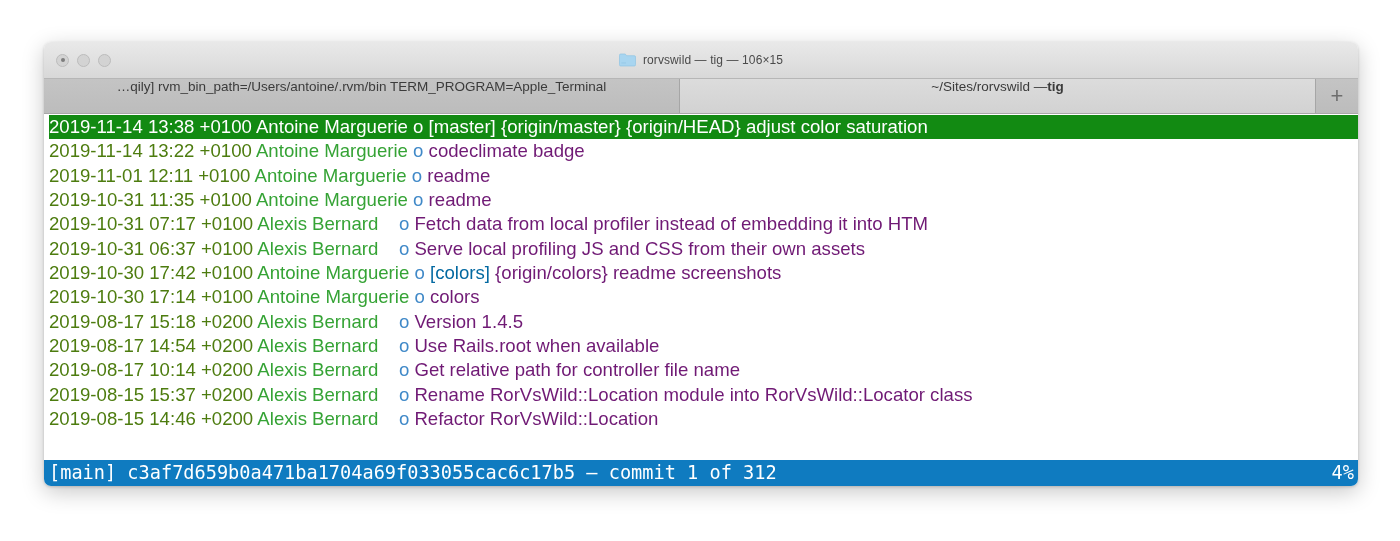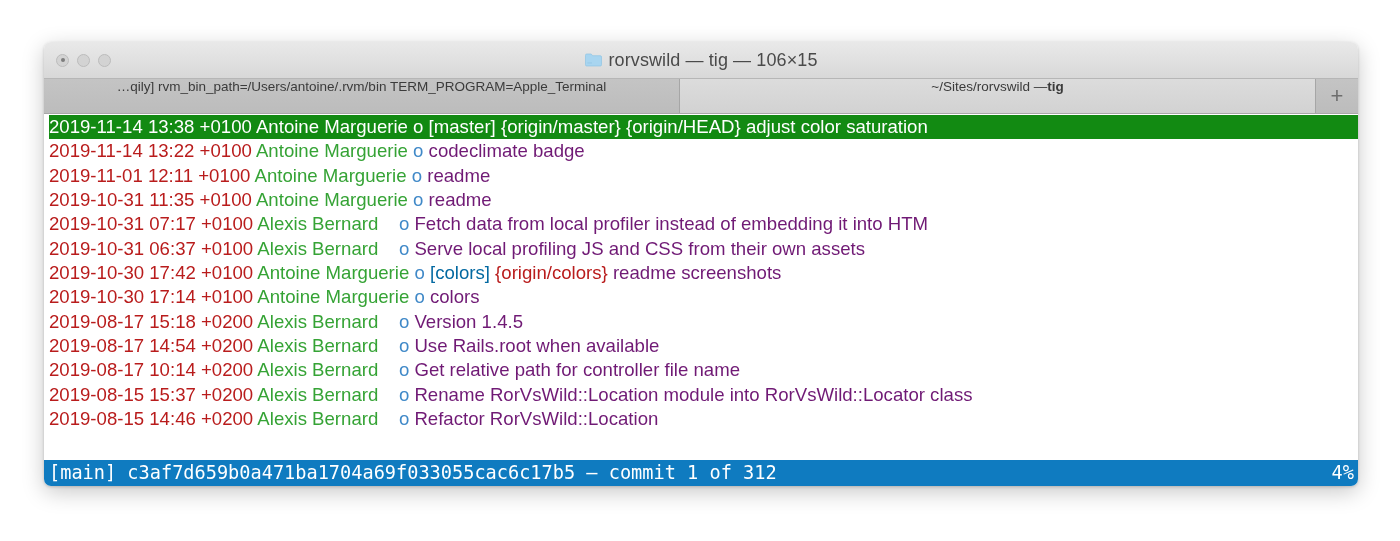--- a/index.html
+++ b/index.html
@@ -89,21 +89,21 @@
     pointer-events: none;
   }
   #folder-icon {
     width: 17px;
     height: 14px;
     position: relative;
     display: inline-block;
   }
   #folder-icon svg { display: block; }
   #title-text {
-    font-size: 18px;
+    font-size: 12px;
     color: #4a4a4a;
     letter-spacing: 0.1px;
     white-space: nowrap;
   }
 
   
   #tabbar {
     height: 34px;
     flex: 0 0 34px;
     display: flex;
@@ -171,26 +171,26 @@
     background: #128a12;
   }
   .row.selected .c-date,
   .row.selected .c-author,
   .row.selected .c-graph,
   .row.selected .c-msg,
   .row.selected .c-branch,
   .row.selected .c-remote {
     color: #ffffff;
   }
-  .c-date   { color: #b91c1c; }
+  .c-date   { color: #4d7c0f; }
   .c-author { color: #35a335; }
   .c-graph  { color: #4089c8; }
   .c-msg    { color: #701a75; }
   .c-branch { color: #0369a1; }
-  .c-remote { color: #b91c1c; }
+  .c-remote { color: #701a75; }
 
   #statusbar {
     position: absolute;
     left: 0;
     right: 0;
     bottom: 0;
     height: 26px;
     background: #0f7bc0;
     color: #ffffff;
     font-family: "DejaVu Sans Mono", "Liberation Mono", monospace;

